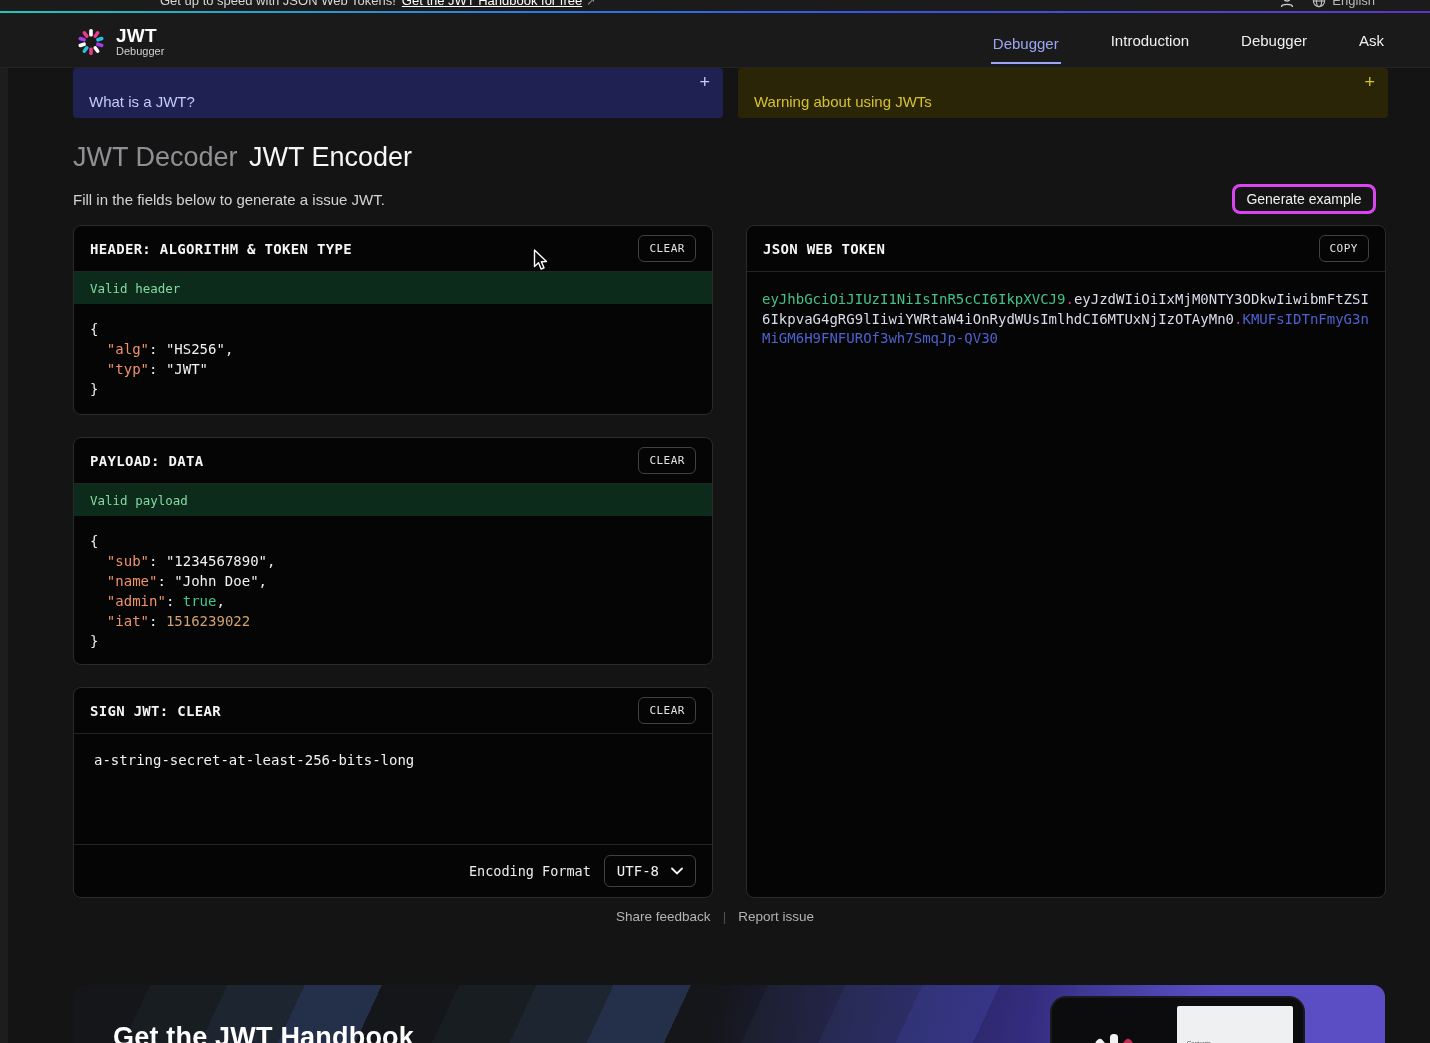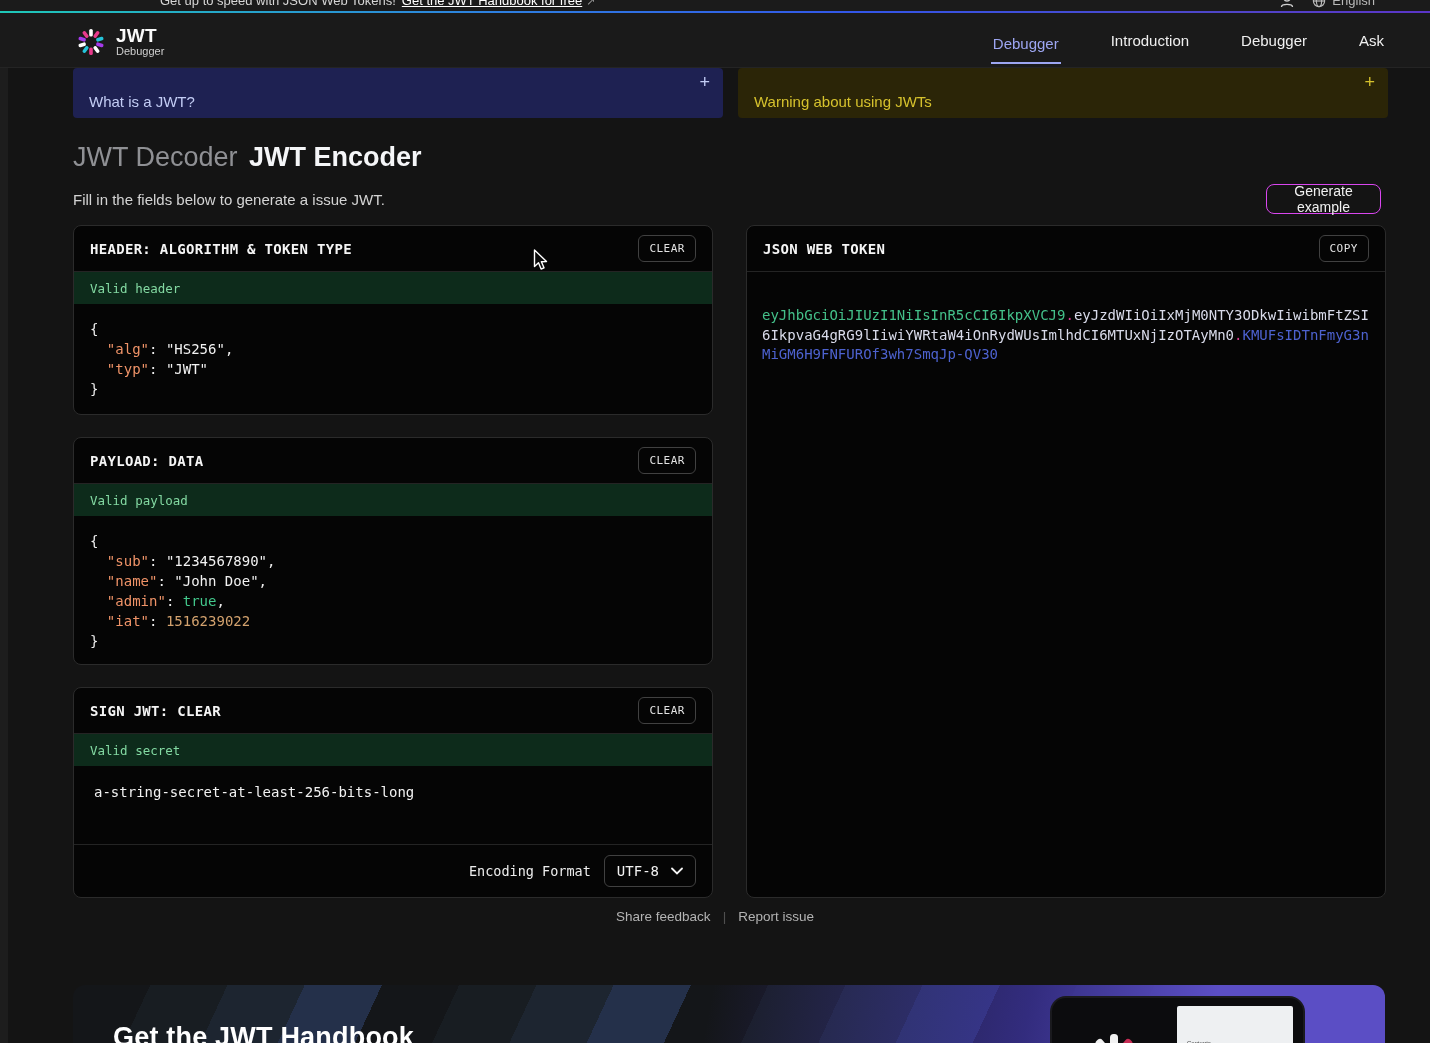--- a/index.html
+++ b/index.html
@@ -38,24 +38,24 @@
   .notice-warning{left:738px;background:#2b2507;}
   .notice-title{position:absolute;left:16px;top:25px;font-size:15px;}
   .notice-info .notice-title{color:#c3cdf5;}
   .notice-warning .notice-title{color:#d6c22d;}
   .notice-plus{position:absolute;right:13px;top:4px;font-size:18px;font-weight:400;}
   .notice-info .notice-plus{color:#c3cdf5;}
   .notice-warning .notice-plus{color:#d6c22d;}
 
   
   .tab-decoder{position:absolute;left:73px;top:142px;font-size:27px;color:#8f9094;font-weight:400;cursor:pointer;}
-  .tab-encoder{position:absolute;left:249px;top:142px;font-size:27px;color:#f5f6f8;font-weight:700;cursor:pointer;}
+  .tab-encoder{position:absolute;left:249px;top:142px;font-size:27px;color:#f5f6f8;font-weight:400;cursor:pointer;}
   .page-desc{position:absolute;left:73px;top:191px;font-size:15px;color:#d4d4d4;}
-  .generate-btn{position:absolute;left:1266px;top:184px;width:115px;height:30px;box-sizing:border-box;
-    border:1px solid #d946ef;border-radius:8px;background:transparent;color:#f0f0f0;font-size:14px;
+  .generate-btn{position:absolute;left:1232px;top:184px;width:144px;height:30px;box-sizing:border-box;
+    border:3px solid #d946ef;border-radius:8px;background:transparent;color:#f0f0f0;font-size:14px;
     font-family:"Liberation Sans",sans-serif;display:flex;align-items:center;justify-content:center;cursor:pointer;}
 
   
   .card{position:absolute;box-sizing:border-box;background:#050505;border:1px solid #2b2b2b;border-radius:8px;overflow:hidden;display:flex;flex-direction:column;}
   .card-title-bar{height:46px;min-height:46px;display:flex;align-items:center;justify-content:space-between;
     padding:16px 16px;border-bottom:1px solid #242424;box-sizing:border-box;}
   .card-title{font-size:14px;font-weight:700;letter-spacing:.3px;color:#f5f5f5;}
   .mini-btn{font-size:11px;letter-spacing:.5px;color:#e3e3e3;border:1px solid #414141;border-radius:6px;
     padding:6px 10px;background:transparent;cursor:pointer;font-family:"DejaVu Sans Mono","Liberation Mono",monospace;}
   .status-bar{height:32px;min-height:32px;display:flex;align-items:center;padding:0 16px;background:#0d2b1b;color:#83d9a2;font-size:12.5px;box-sizing:border-box;}
@@ -63,21 +63,21 @@
   .code-line{white-space:pre;}
   .tok-plain{color:#ededed;}
   .tok-key{color:#ef9368;}
   .tok-str{color:#f2f2f2;}
   .tok-bool{color:#43c88c;}
   .tok-num{color:#d3a26e;}
 
   .card-header{left:73px;top:225px;width:640px;height:190px;}
   .card-payload{left:73px;top:437px;width:640px;height:228px;}
   .card-secret{left:73px;top:687px;width:640px;height:211px;}
-  .card-token{left:746px;top:225px;width:640px;height:673px;gap:16px;}
+  .card-token{left:746px;top:225px;width:640px;height:673px;}
 
   .secret-area{flex:1;padding:18px 20px;font-size:14px;color:#f2f2f2;cursor:text;}
   .secret-footer{height:53px;min-height:53px;border-top:1px solid #242424;display:flex;align-items:center;justify-content:flex-end;gap:13px;padding:0 16px;box-sizing:border-box;}
   .encoding-label{font-size:13.5px;color:#ededed;}
   .encoding-select{display:flex;align-items:center;gap:12px;border:1px solid #414141;border-radius:6px;padding:7px 12px;color:#f2f2f2;font-size:14px;cursor:pointer;}
 
   .jwt-token{padding:18px 15px;font-size:14px;line-height:19.5px;word-break:break-all;white-space:pre-wrap;}
   .tok-jwt-header{color:#44c08a;}
   .tok-jwt-dot{color:#d63a8e;}
   .tok-jwt-payload{color:#d9dbea;}
@@ -210,21 +210,20 @@
     </div>
     <div class="status-bar mono">Valid payload</div>
     <div class="code-area mono"><div class="code-line"><span class="tok-plain">{</span></div><div class="code-line"><span class="tok-plain">  </span><span class="tok-key">"sub"</span><span class="tok-plain">: </span><span class="tok-str">"1234567890"</span><span class="tok-plain">,</span></div><div class="code-line"><span class="tok-plain">  </span><span class="tok-key">"name"</span><span class="tok-plain">: </span><span class="tok-str">"John Doe"</span><span class="tok-plain">,</span></div><div class="code-line"><span class="tok-plain">  </span><span class="tok-key">"admin"</span><span class="tok-plain">: </span><span class="tok-bool">true</span><span class="tok-plain">,</span></div><div class="code-line"><span class="tok-plain">  </span><span class="tok-key">"iat"</span><span class="tok-plain">: </span><span class="tok-num">1516239022</span></div><div class="code-line"><span class="tok-plain">}</span></div></div>
   </div>
 
   <div class="card card-secret">
     <div class="card-title-bar">
       <span class="card-title mono">SIGN JWT: CLEAR</span>
       <button class="mini-btn">CLEAR</button>
     </div>
-    <div class="status-bar mono">Valid secret</div>
     <div class="secret-area mono">a-string-secret-at-least-256-bits-long</div>
     <div class="secret-footer">
       <span class="encoding-label mono">Encoding Format</span>
       <div class="encoding-select mono">
         <span>UTF-8</span>
         <svg width="12" height="8" viewBox="0 0 12 8">
             <path d="M1 1.5 L6 6.5 L11 1.5" fill="none" stroke="#f2f2f2" stroke-width="1.8" stroke-linecap="round"></path>
           </svg>
       </div>
     </div>

